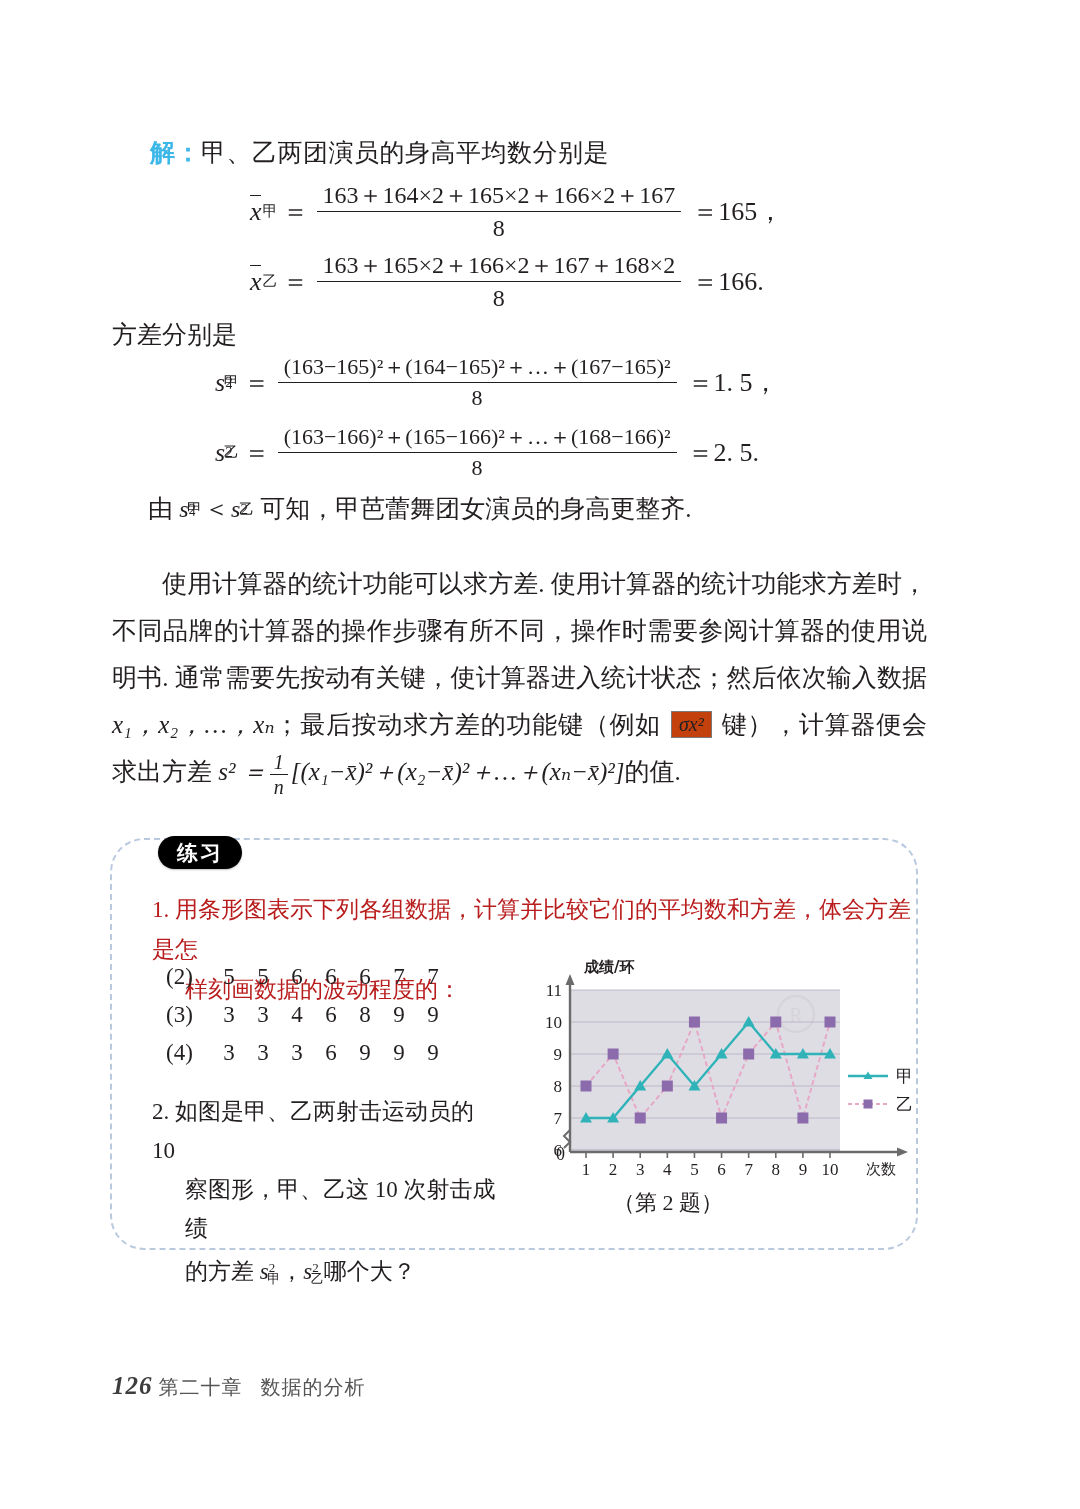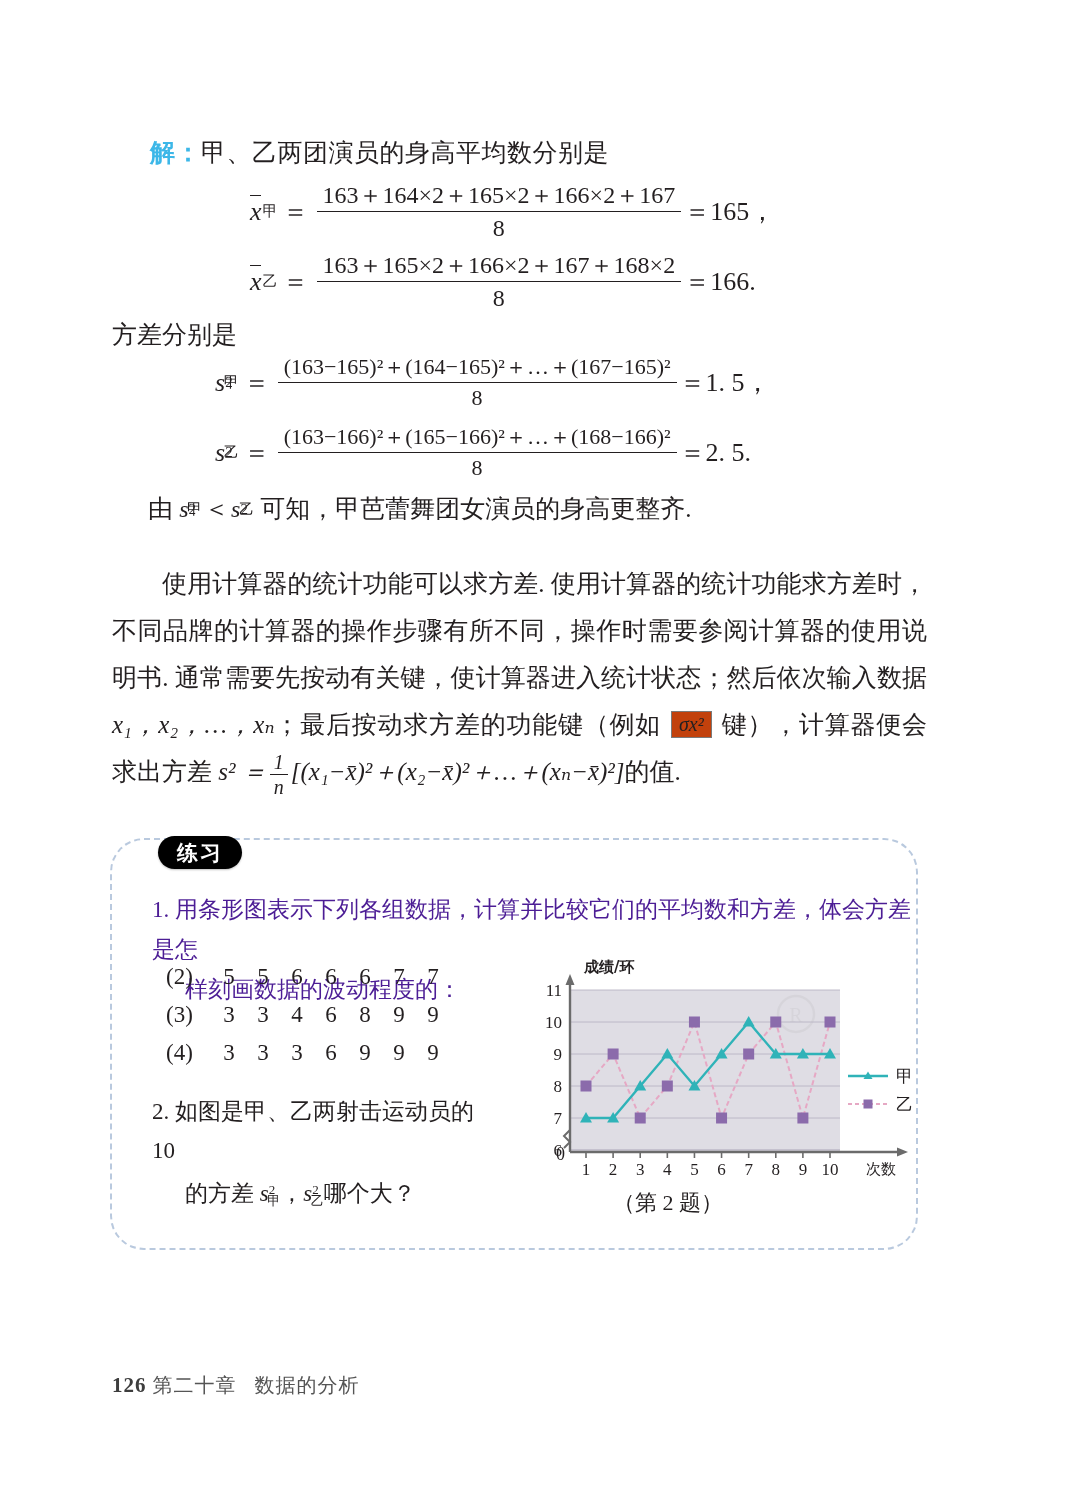--- a/index.html
+++ b/index.html
@@ -58,21 +58,21 @@
   .frac { display: inline-flex; flex-direction: column; align-items: center; margin: 0 3px; }
   .frac .num {
     font-size: 24px; padding: 0 6px 3px 6px; line-height: 1.1;
   }
   .frac .den {
     font-size: 24px; padding: 3px 6px 0 6px; line-height: 1.1;
     border-top: 1.6px solid #231f20;
     width: 100%; text-align: center; box-sizing: border-box;
   }
   .frac.small .num, .frac.small .den { font-size: 22px; }
-  .tail { font-size: 26px; margin-left: 0; }
+  .tail { font-size: 26px; margin-left: 8px; }
 
   .plain-line {
     position: absolute;
     font-size: 25px;
     white-space: nowrap;
   }
 
   
   .body-para {
     position: absolute;
@@ -136,21 +136,21 @@
     left: 150px; top: 846px;
     width: 100px; height: 14px;
     background: #ffffff;
   }
 
   .ex-item {
     position: absolute;
     font-family: "Liberation Serif", serif;
     font-size: 23px;
     line-height: 40px;
-    color: #4c1d95;
+    color: #b91c1c;
   }
   .ex-num { }
 
   .q1-text {
     left: 152px; top: 890px;
     width: 765px;
   }
   .q1-hang { display:block; padding-left: 33px; }
 
   .data-rows {
@@ -190,21 +190,21 @@
   }
 
   
   .footer {
     position: absolute;
     left: 112px; top: 1372px;
     font-size: 20px;
     color: #555555;
     letter-spacing: 1px;
   }
-  .footer .pnum { font-weight: bold; color: #3d3d3d; font-size: 21px; }
+  .footer .pnum { font-weight: bold; color: #3d3d3d; font-size: 25px; font-style: italic; }
 
   .watermark {
     position: absolute;
     right: 22px; bottom: 18px;
     font-size: 28px;
     font-weight: bold;
     color: #1a1a1a;
     font-family: "DejaVu Sans", sans-serif;
     letter-spacing: 1px;
     opacity: .92;
@@ -312,20 +312,21 @@
       <span class="lbl">(3)</span><span class="v">3</span><span class="v">3</span><span class="v">4</span><span class="v">6</span><span class="v">8</span><span class="v">9</span><span class="v">9</span>
     </div>
     <div class="row">
       <span class="lbl">(4)</span><span class="v">3</span><span class="v">3</span><span class="v">3</span><span class="v">6</span><span class="v">9</span><span class="v">9</span><span class="v">9</span>
     </div>
   </div>
 
   <div class="q2-block">
     <span class="ex-num">2.</span>
     <span>如图是甲、乙两射击运动员的 10</span>
+    <span class="q2-hang">察图形，甲、乙这 10 次射击成绩</span>
     <span class="q2-hang">
       <span>的方差 </span><span class="s-sym"><span>s</span><span class="s-sup">2</span><span class="s-sub" style="margin-left:-8px;">甲</span></span><span>，</span><span class="s-sym"><span>s</span><span class="s-sup">2</span><span class="s-sub" style="margin-left:-8px;">乙</span></span><span>哪个大？</span>
     </span>
   </div>
 
   <div class="chart-wrap">
     <svg width="410" height="258" viewBox="0 0 410 258">
 
       <rect id="plotbg" x="62" y="38" width="270" height="160" fill="#dfdde4"></rect>
 

